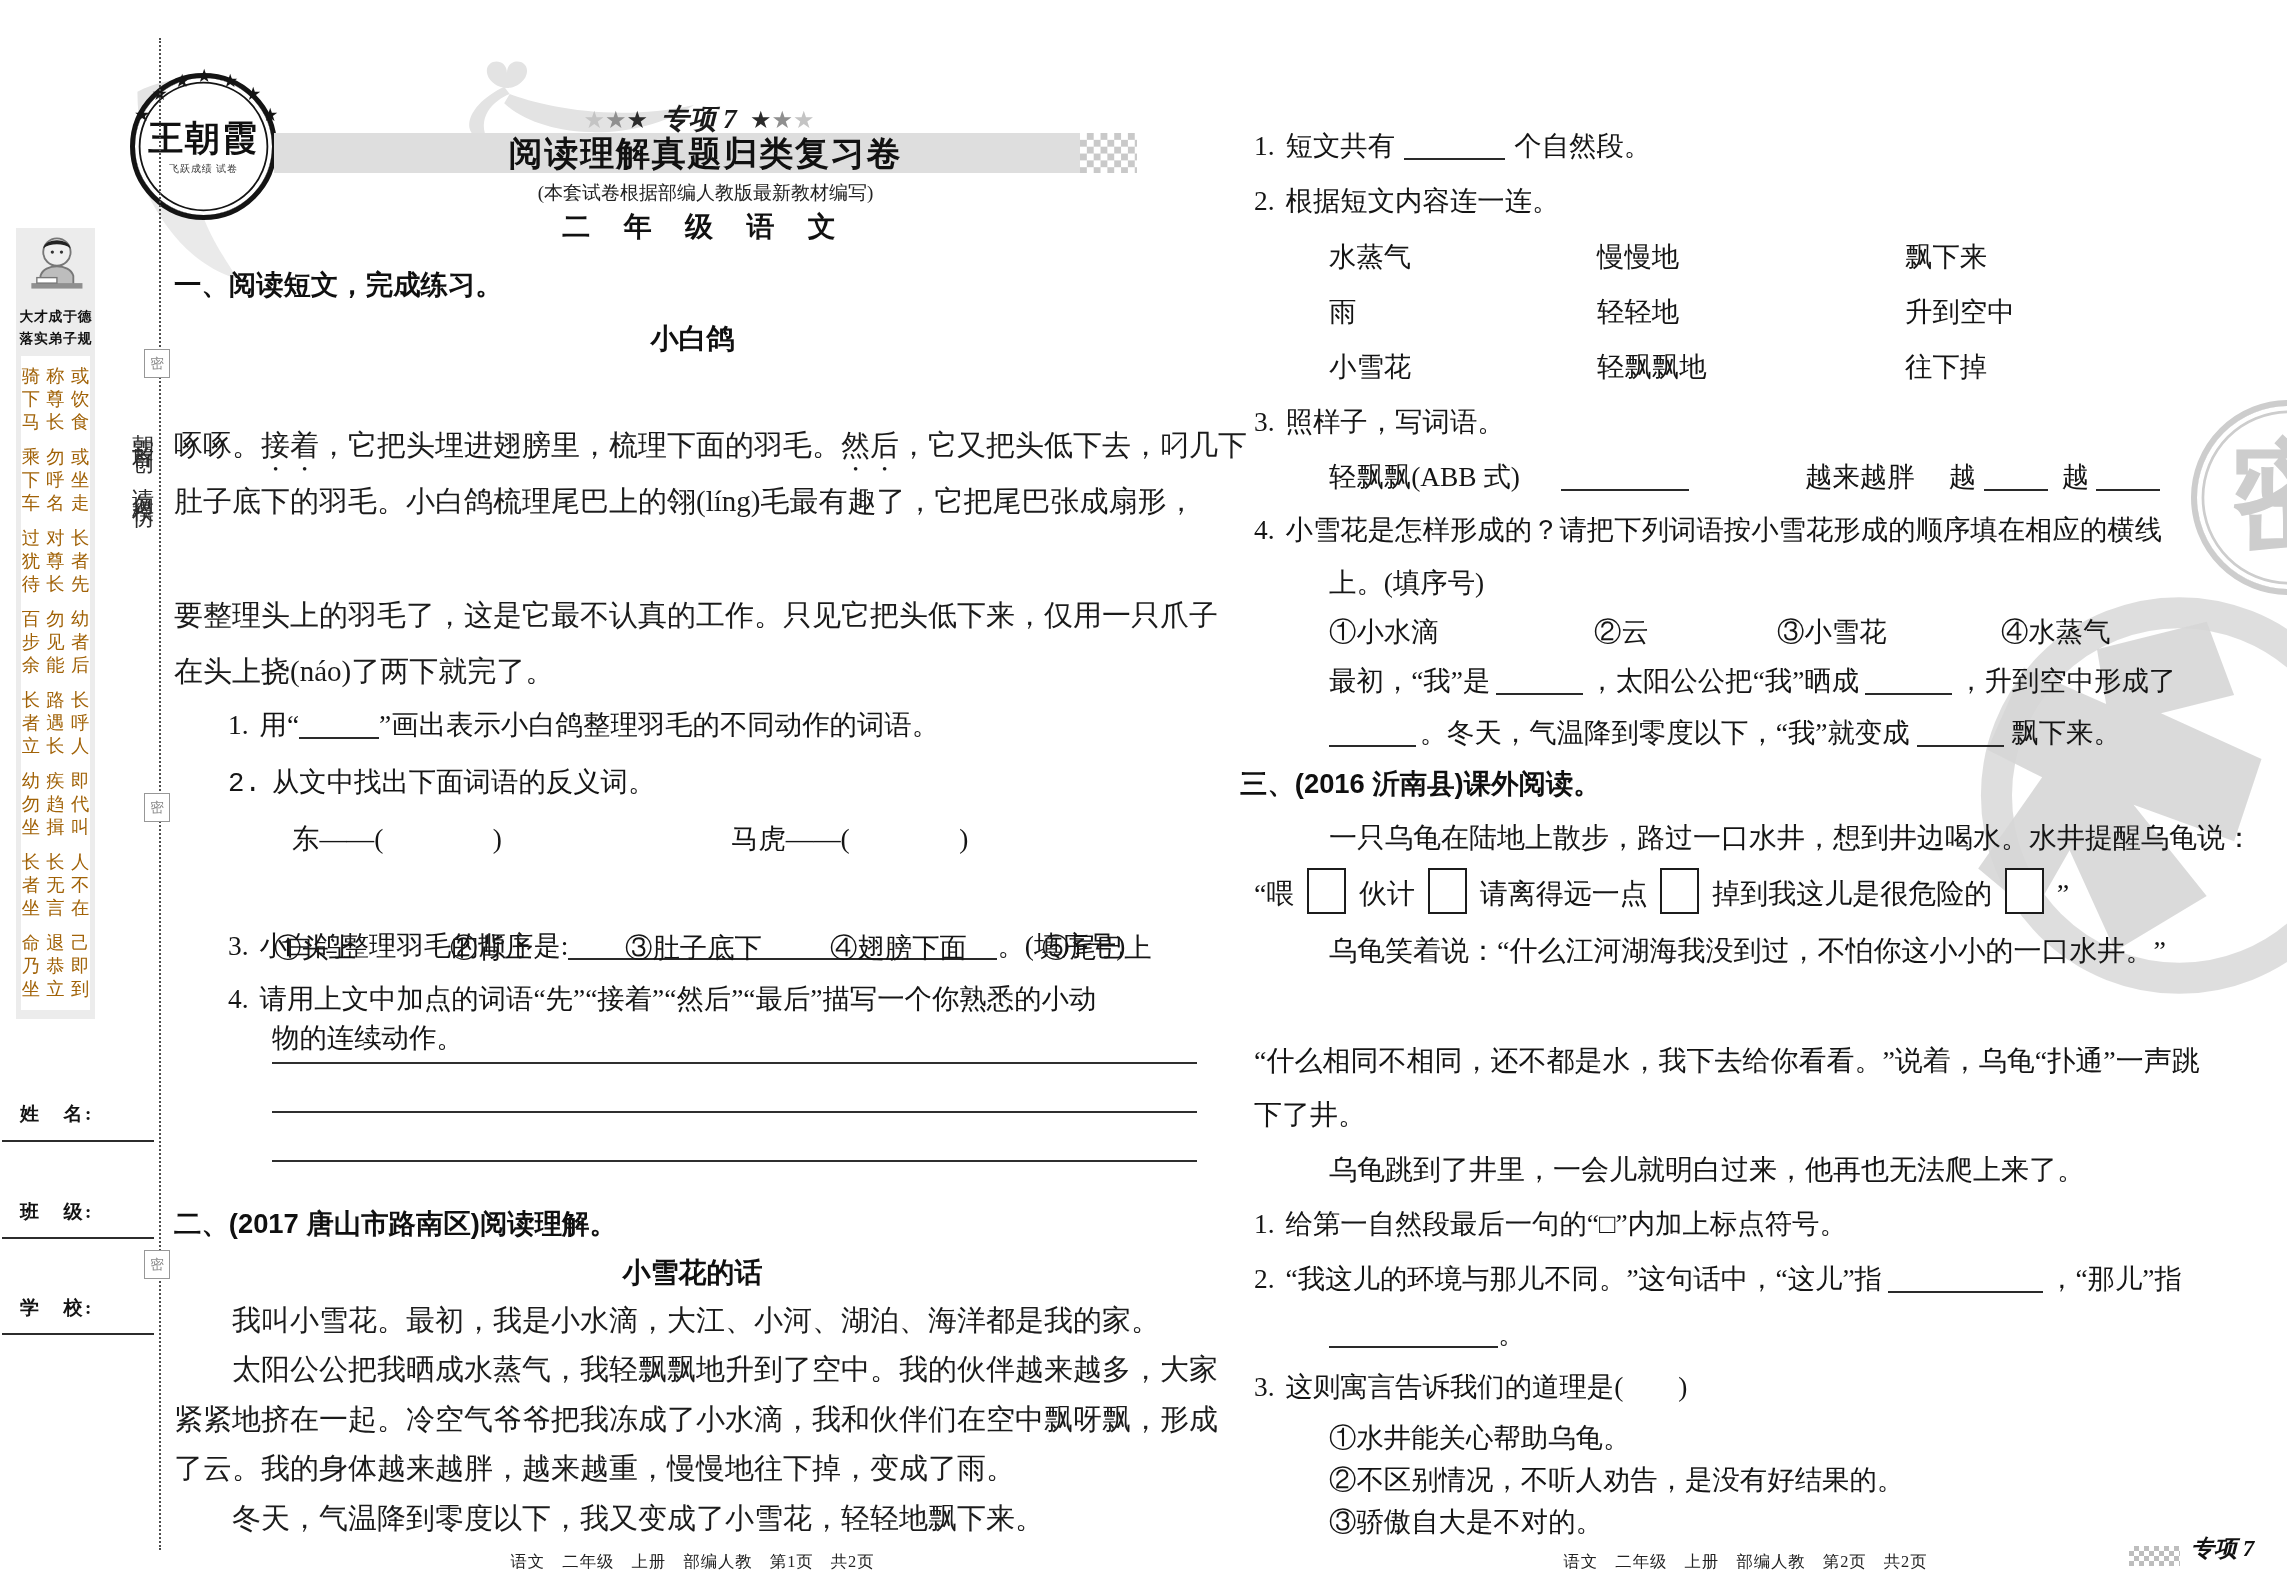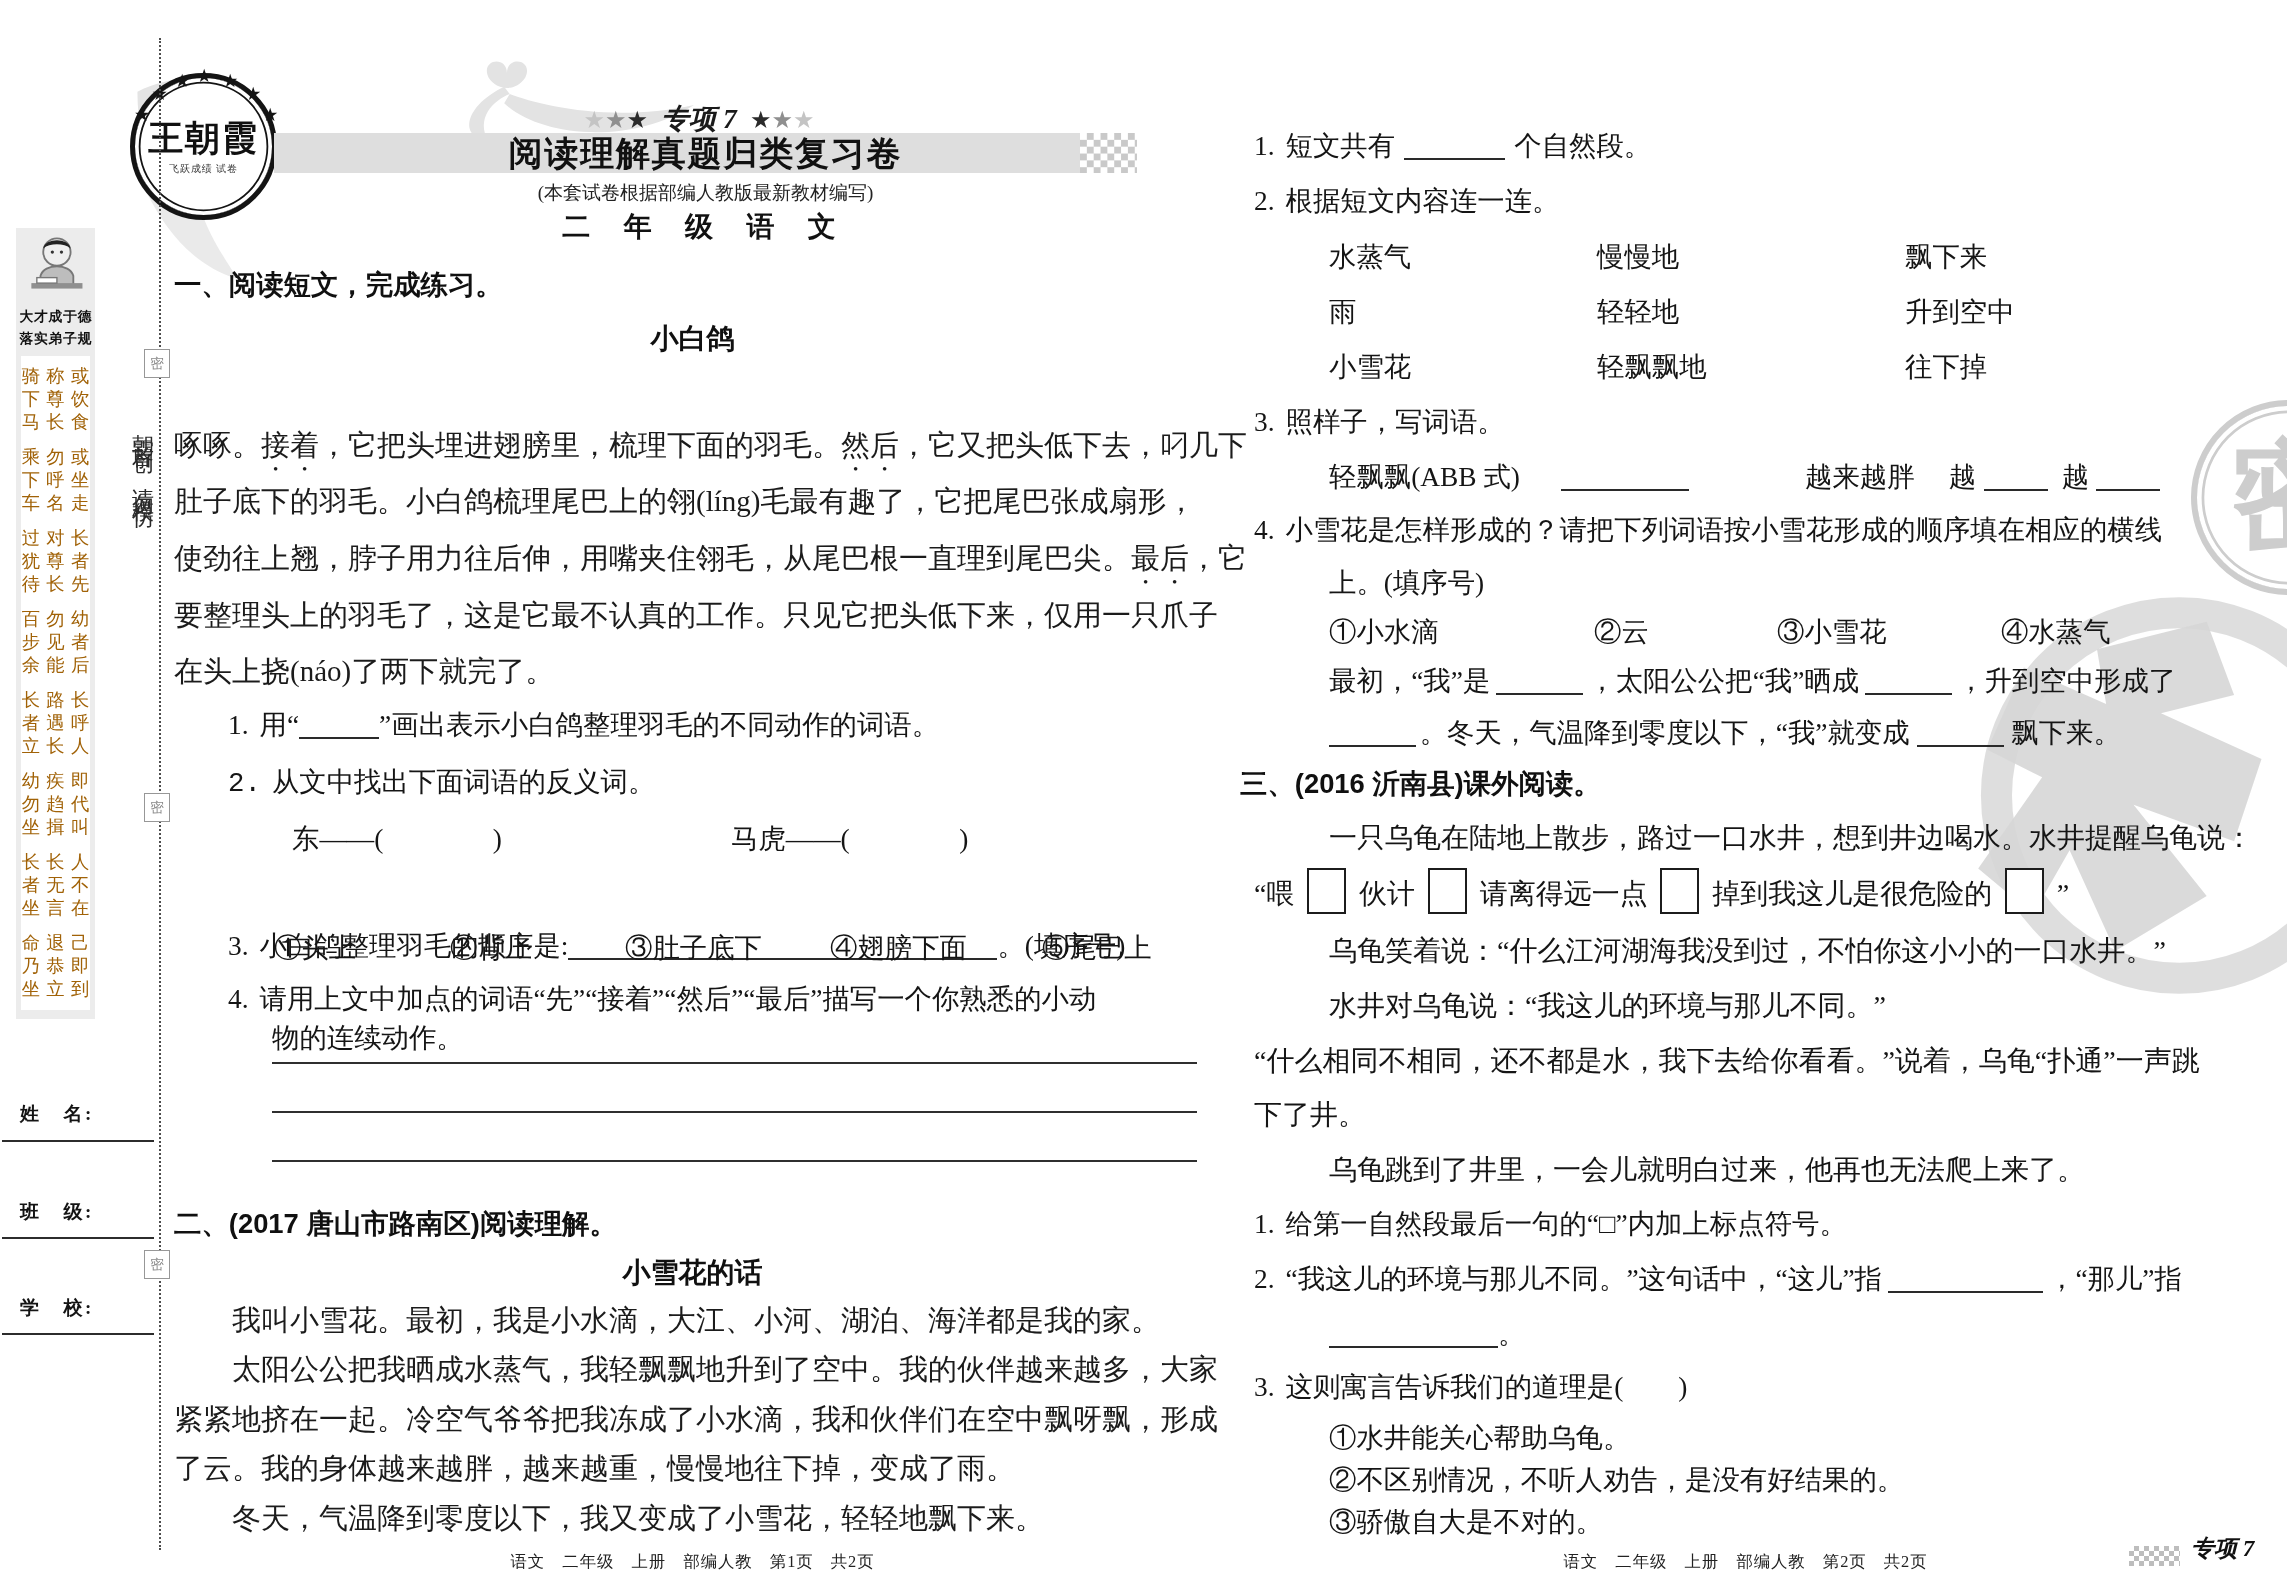--- a/index.html
+++ b/index.html
@@ -169,21 +169,20 @@
   <div class="fieldlab" style="top:1199px;">班　级:</div>
   <div class="fieldline" style="left:1.8px;top:1237px;width:152px;"></div>
   <div class="fieldlab" style="top:1295px;">学　校:</div>
   <div class="fieldline" style="left:1.8px;top:1333px;width:152px;"></div>
 
   <div class="abs hei nowrap" style="left:174px;top:267px;font-size:27.4px;color:#101010;">一、阅读短文，完成练习。</div>
   <div class="abs hei center" style="left:174px;top:320px;width:1037px;font-size:28px;color:#101010;">小白鸽</div>
 
   <div class="pl" style="top:426px;"><span>啄啄。</span><span class="em">接着</span><span>，它把头埋进翅膀里，梳理下面的羽毛。</span><span class="em">然后</span><span>，它又把头低下去，叼几下</span></div>
   <div class="pl" style="top:482px;">肚子底下的羽毛。小白鸽梳理尾巴上的翎(líng)毛最有趣了，它把尾巴张成扇形，</div>
-  <div class="pl" style="top:539px;"><span>使劲往上翘，脖子用力往后伸，用嘴夹住翎毛，从尾巴根一直理到尾巴尖。</span><span class="em">最后</span><span>，它</span></div>
   <div class="pl" style="top:596px;">要整理头上的羽毛了，这是它最不认真的工作。只见它把头低下来，仅用一只爪子</div>
   <div class="pl" style="top:652px;">在头上挠(náo)了两下就完了。</div>
 
   <div class="qrow" style="left:228px;top:707px;">
     <span class="qnum">1.</span><span>用“</span><span class="blank" style="width:80px;"></span><span>”画出表示小白鸽整理羽毛的不同动作的词语。</span>
   </div>
   <div class="qrow" style="left:228px;top:764px;font-family:Liberation Mono, monospace;">
     <span class="qnum">2.</span><span>从文中找出下面词语的反义词。</span>
   </div>
   <div class="qrow" style="left:292px;top:821px;">东——(　　　　)</div>
@@ -253,21 +252,20 @@
   <div class="qrow" style="left:1329px;top:715px;">
     <span class="blank" style="width:87px;margin-right:3.7px;"></span><span>。冬天，气温降到零度以下，“我”就变成</span><span class="blank" style="width:87px;margin:0 7.3px;"></span><span>飘下来。</span>
   </div>
 
   <div class="abs hei nowrap" style="left:1240px;top:766px;font-size:27.4px;color:#101010;">三、(2016 沂南县)课外阅读。</div>
   <div class="qrow ser" style="left:1254px;top:868px;font-size:28px;">
     <span>“喂</span><span class="sbox"></span><span>伙计</span><span class="sbox"></span><span>请离得远一点</span><span class="sbox"></span><span>掉到我这儿是很危险的</span><span class="sbox"></span><span>”</span>
   </div>
   <div class="qrow ser" style="left:1329px;top:819px;font-size:28px;">一只乌龟在陆地上散步，路过一口水井，想到井边喝水。水井提醒乌龟说：</div>
   <div class="qrow ser" style="left:1329px;top:932px;font-size:28px;">乌龟笑着说：“什么江河湖海我没到过，不怕你这小小的一口水井。”</div>
-  <div class="qrow ser" style="left:1329px;top:987px;font-size:28px;">水井对乌龟说：“我这儿的环境与那儿不同。”</div>
   <div class="qrow ser" style="left:1254px;top:1042px;font-size:28px;">“什么相同不相同，还不都是水，我下去给你看看。”说着，乌龟“扑通”一声跳</div>
   <div class="qrow ser" style="left:1254px;top:1096px;font-size:28px;">下了井。</div>
   <div class="qrow ser" style="left:1329px;top:1151px;font-size:28px;">乌龟跳到了井里，一会儿就明白过来，他再也无法爬上来了。</div>
 
   <div class="qrow" style="left:1254px;top:1206px;">
     <span class="qnum">1.</span><span>给第一自然段最后一句的“□”内加上标点符号。</span>
   </div>
   <div class="qrow" style="left:1254px;top:1261px;">
     <span class="qnum">2.</span><span>“我这儿的环境与那儿不同。”这句话中，“这儿”指</span><span class="blank" style="width:155px;margin:0 5.5px;"></span><span>，“那儿”指</span>
   </div>

